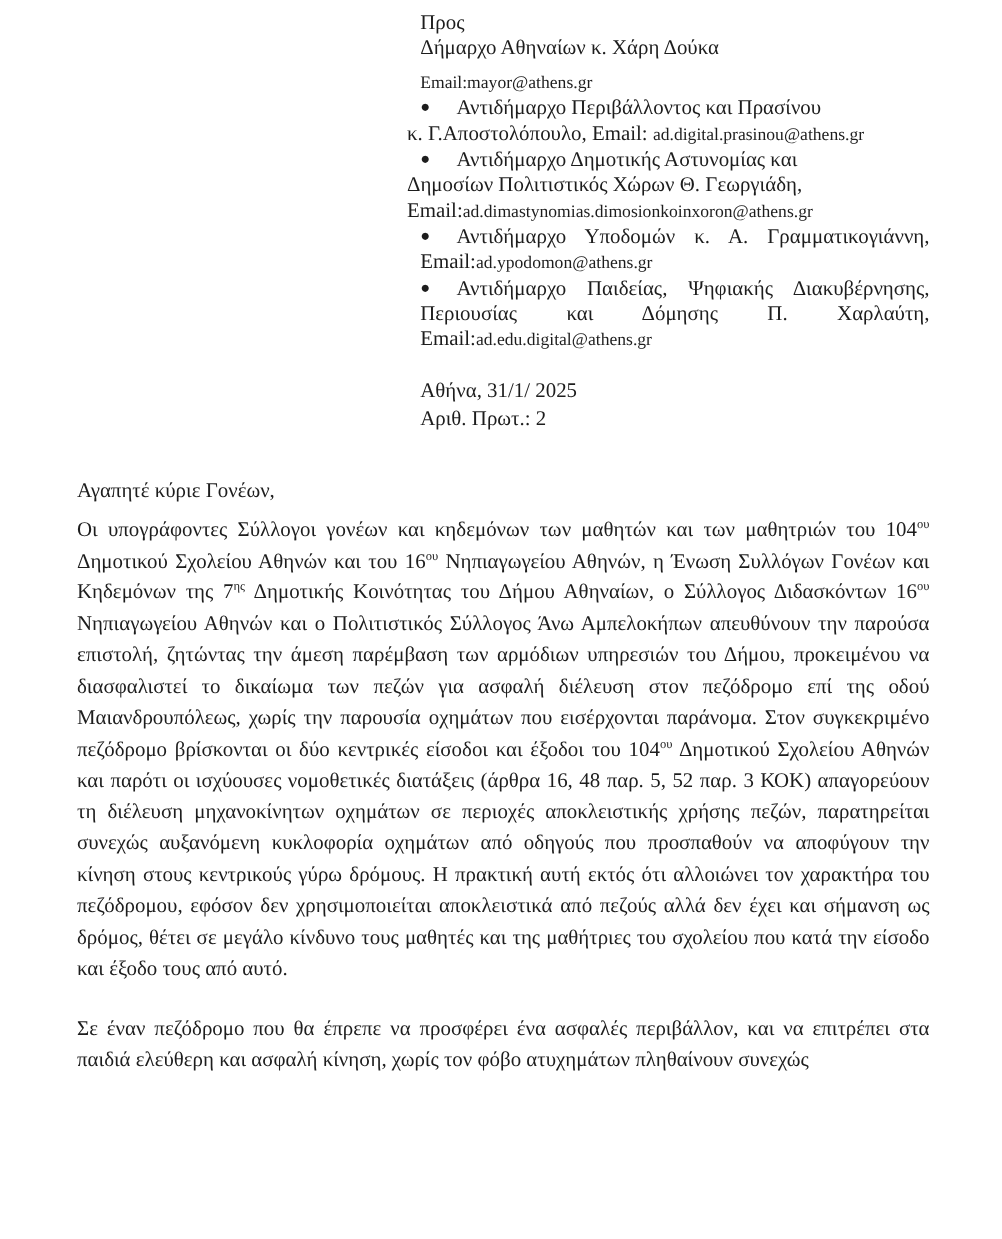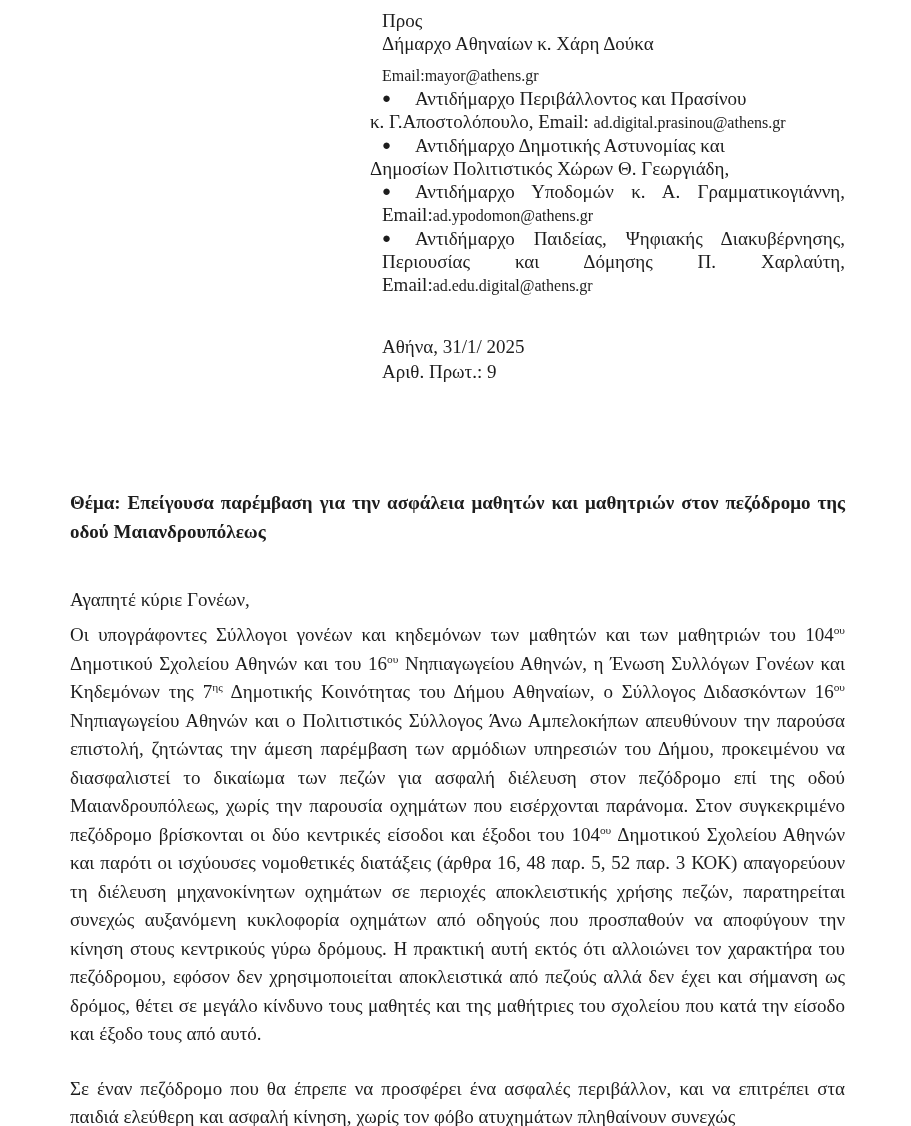--- a/index.html
+++ b/index.html
@@ -31,21 +31,21 @@
     font-size: 15px;
   }
   .bullet-text { flex: 1; }
   .hang { padding-left: 45px; } 
 
   .just-last { text-align: justify; text-align-last: justify; }
 
   .email-sm { font-size: 16px; }
   .email-line { font-size: 16px; }
 
-  .date-block { line-height: 25px; margin-top: 37px; }
+  .date-block { line-height: 25px; margin-top: 22px; }
 
   
   .subject {
     margin-top: 104px;
     font-weight: bold;
     text-align: justify;
     line-height: 29px;
   }
   .salutation { margin-top: 40px; line-height: 28px; }
   .para {
@@ -72,40 +72,40 @@
       <span class="bullet">●</span>
       <span class="bullet-text">Αντιδήμαρχο Περιβάλλοντος και Πρασίνου</span>
     </div>
     <div class="outdent"><span>κ. Γ.Αποστολόπουλο, Email: </span><span class="email-sm">ad.digital.prasinou@athens.gr</span></div>
 
     <div class="in bullet-row">
       <span class="bullet">●</span>
       <span class="bullet-text">Αντιδήμαρχο Δημοτικής Αστυνομίας και</span>
     </div>
     <div class="outdent">Δημοσίων Πολιτιστικός Χώρων Θ. Γεωργιάδη,</div>
+    <div class="outdent"><span>Email:</span><span class="email-sm">ad.dimastynomias.dimosionkoinxoron@athens.gr</span></div>
 
     <div class="in bullet-row">
       <span class="bullet">●</span>
       <span class="bullet-text just-last">Αντιδήμαρχο Υποδομών κ. Α. Γραμματικογιάννη,</span>
     </div>
     <div class="in hang"><span>Email:</span><span class="email-sm">ad.ypodomon@athens.gr</span></div>
 
     <div class="in bullet-row">
       <span class="bullet">●</span>
       <span class="bullet-text just-last">Αντιδήμαρχο Παιδείας, Ψηφιακής Διακυβέρνησης,</span>
     </div>
     <div class="in hang just-last">Περιουσίας και Δόμησης Π. Χαρλαύτη,</div>
     <div class="in hang"><span>Email:</span><span class="email-sm">ad.edu.digital@athens.gr</span></div>
 
     <div class="date-block">
       <div class="in">Αθήνα, 31/1/ 2025</div>
-      <div class="in">Αριθ. Πρωτ.: 9</div>
+      <div class="in">Αριθ. Πρωτ.: 2</div>
     </div>
   </section>
 
-  <div class="subject">Θέμα: Επείγουσα παρέμβαση για την ασφάλεια μαθητών και μαθητριών στον πεζόδρομο της οδού Μαιανδρουπόλεως</div>
 
   <div class="salutation">Αγαπητέ κύριε Γονέων,</div>
 
   <p class="para"><span>Οι υπογράφοντες Σύλλογοι γονέων και κηδεμόνων των μαθητών και των μαθητριών του 104</span><sup>ου</sup><span> Δημοτικού Σχολείου Αθηνών και του 16</span><sup>ου</sup><span> Νηπιαγωγείου Αθηνών, η Ένωση Συλλόγων Γονέων και Κηδεμόνων της 7</span><sup>ης</sup><span> Δημοτικής Κοινότητας του Δήμου Αθηναίων, ο Σύλλογος Διδασκόντων 16</span><sup>ου</sup><span> Νηπιαγωγείου Αθηνών και ο Πολιτιστικός Σύλλογος Άνω Αμπελοκήπων απευθύνουν την παρούσα επιστολή, ζητώντας την άμεση παρέμβαση των αρμόδιων υπηρεσιών του Δήμου, προκειμένου να διασφαλιστεί το δικαίωμα των πεζών για ασφαλή διέλευση στον πεζόδρομο επί της οδού Μαιανδρουπόλεως, χωρίς την παρουσία οχημάτων που εισέρχονται παράνομα. Στον συγκεκριμένο πεζόδρομο βρίσκονται οι δύο κεντρικές είσοδοι και έξοδοι του 104</span><sup>ου</sup><span> Δημοτικού Σχολείου Αθηνών και παρότι οι ισχύουσες νομοθετικές διατάξεις (άρθρα 16, 48 παρ. 5, 52 παρ. 3 ΚΟΚ) απαγορεύουν τη διέλευση μηχανοκίνητων οχημάτων σε περιοχές αποκλειστικής χρήσης πεζών, παρατηρείται συνεχώς αυξανόμενη κυκλοφορία οχημάτων από οδηγούς που προσπαθούν να αποφύγουν την κίνηση στους κεντρικούς γύρω δρόμους. Η πρακτική αυτή εκτός ότι αλλοιώνει τον χαρακτήρα του πεζόδρομου, εφόσον δεν χρησιμοποιείται αποκλειστικά από πεζούς αλλά δεν έχει και σήμανση ως δρόμος, θέτει σε μεγάλο κίνδυνο τους μαθητές και της μαθήτριες του σχολείου που κατά την είσοδο και έξοδο τους από αυτό.</span></p>
   <p class="para">Σε έναν πεζόδρομο που θα έπρεπε να προσφέρει ένα ασφαλές περιβάλλον, και να επιτρέπει στα παιδιά ελεύθερη και ασφαλή κίνηση, χωρίς τον φόβο ατυχημάτων πληθαίνουν συνεχώς</p>
 
 </div>
 
 </body></html>

